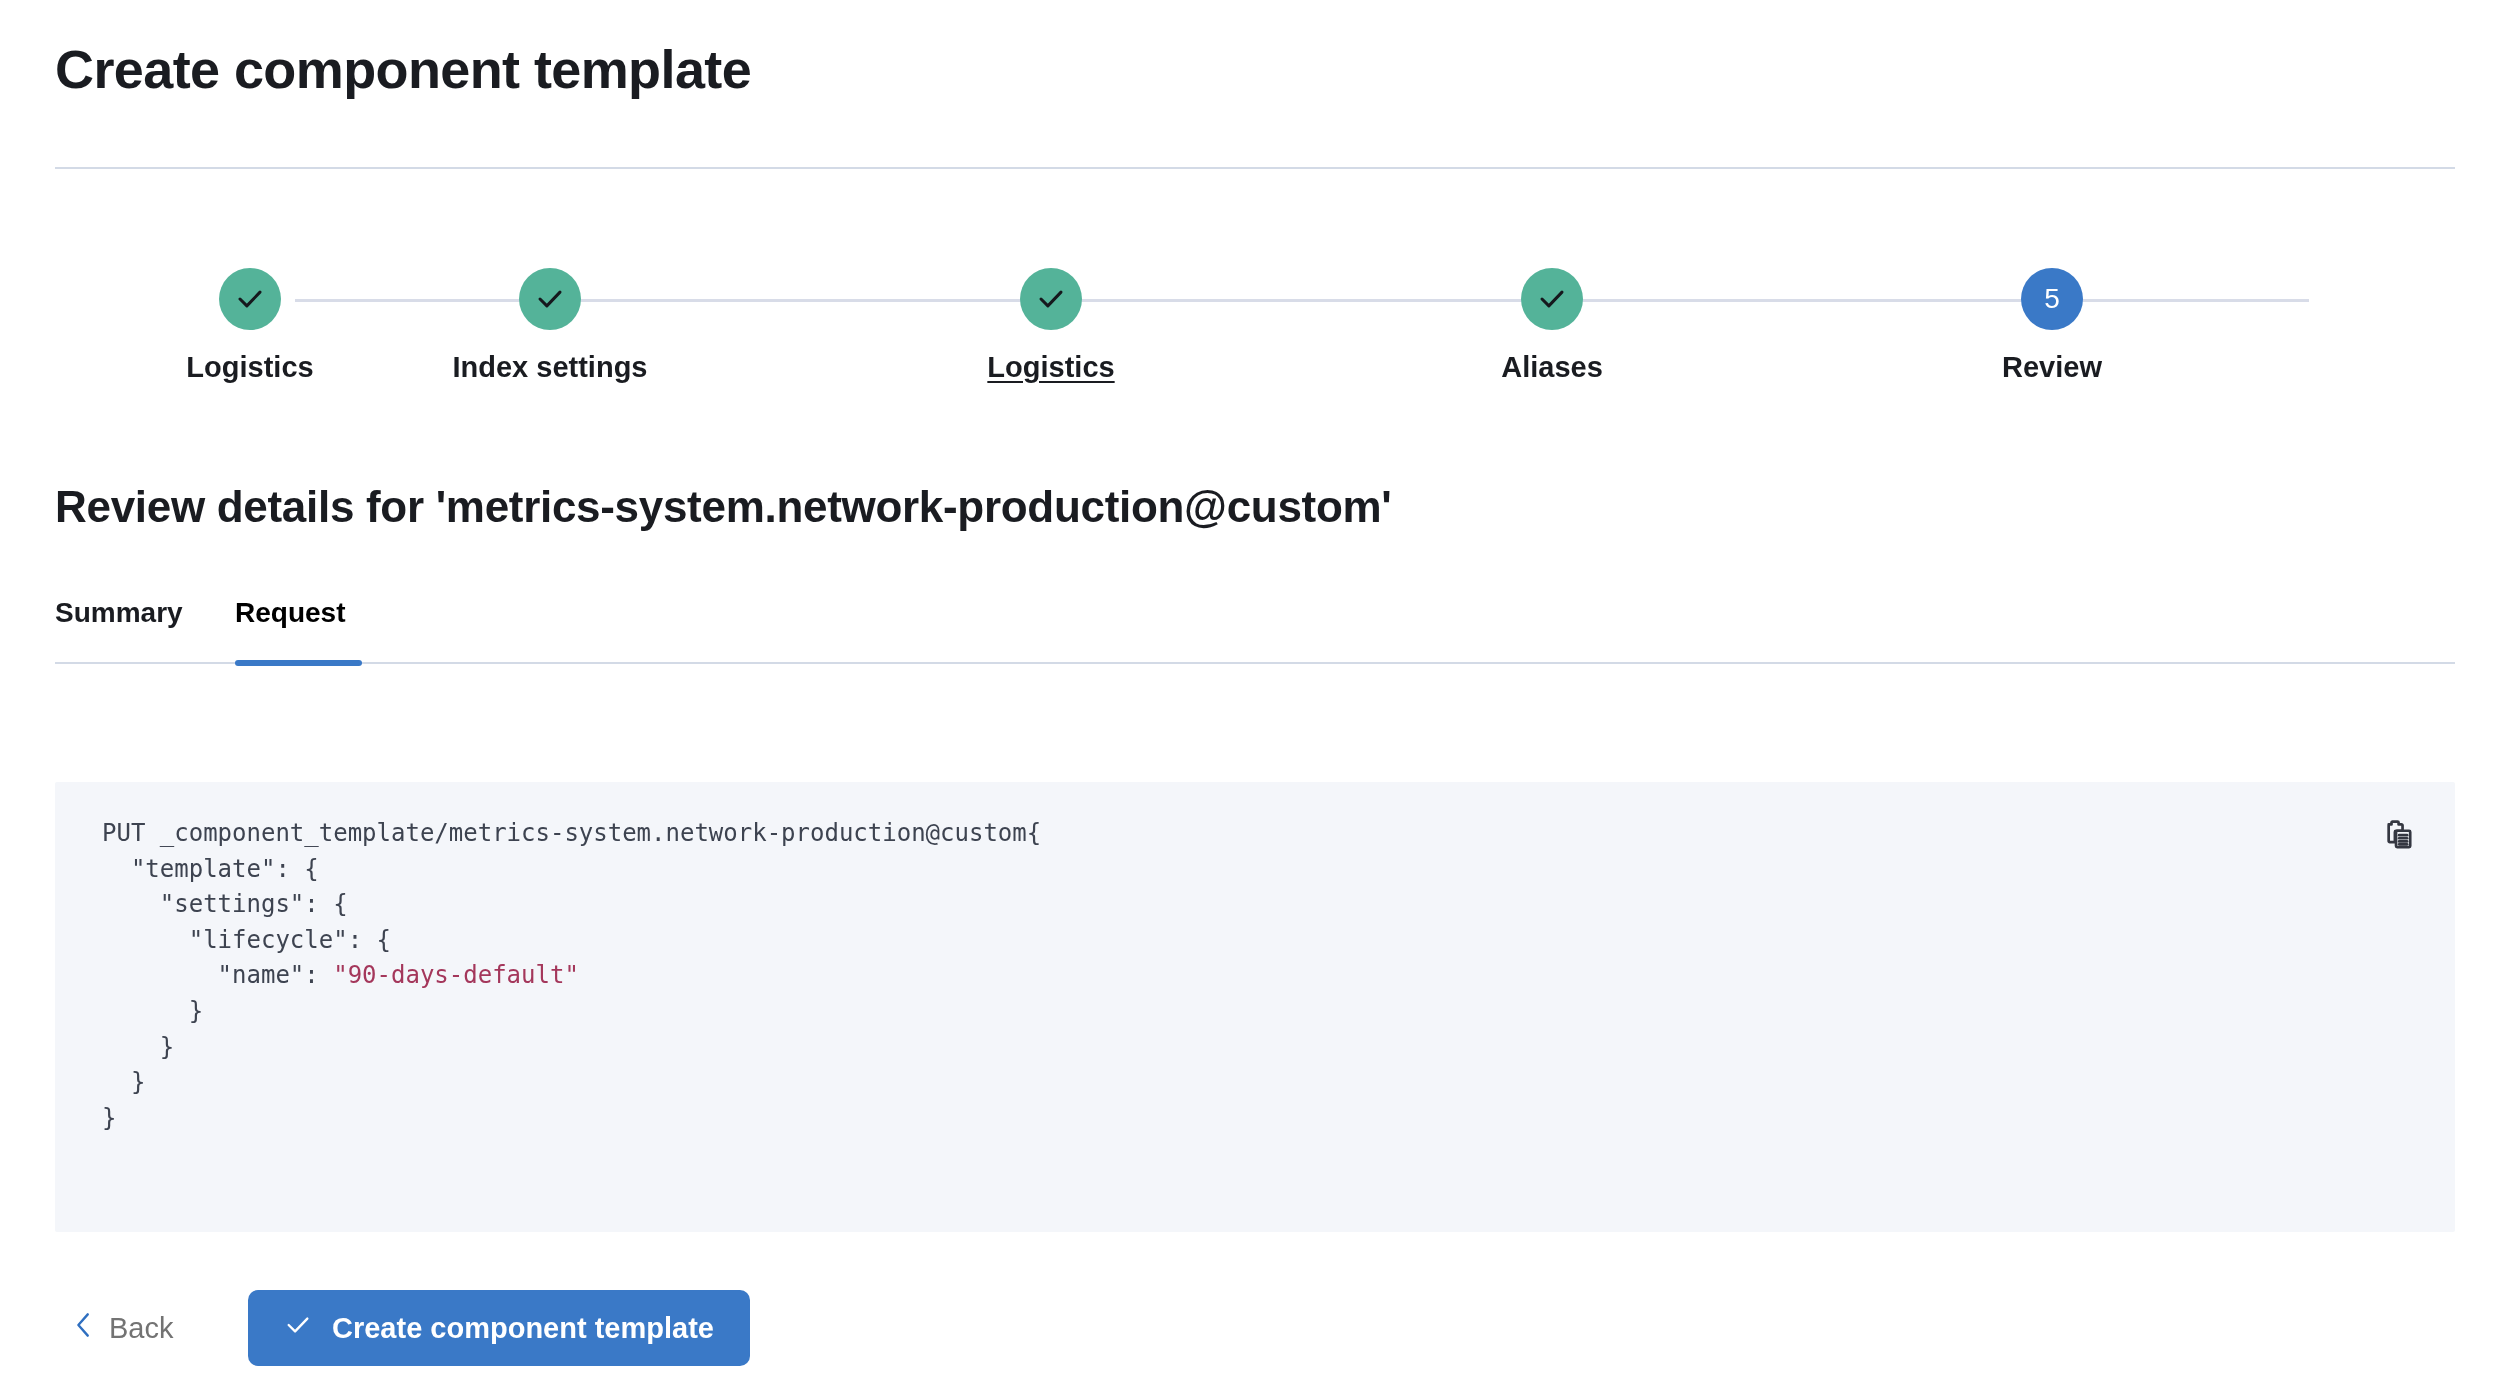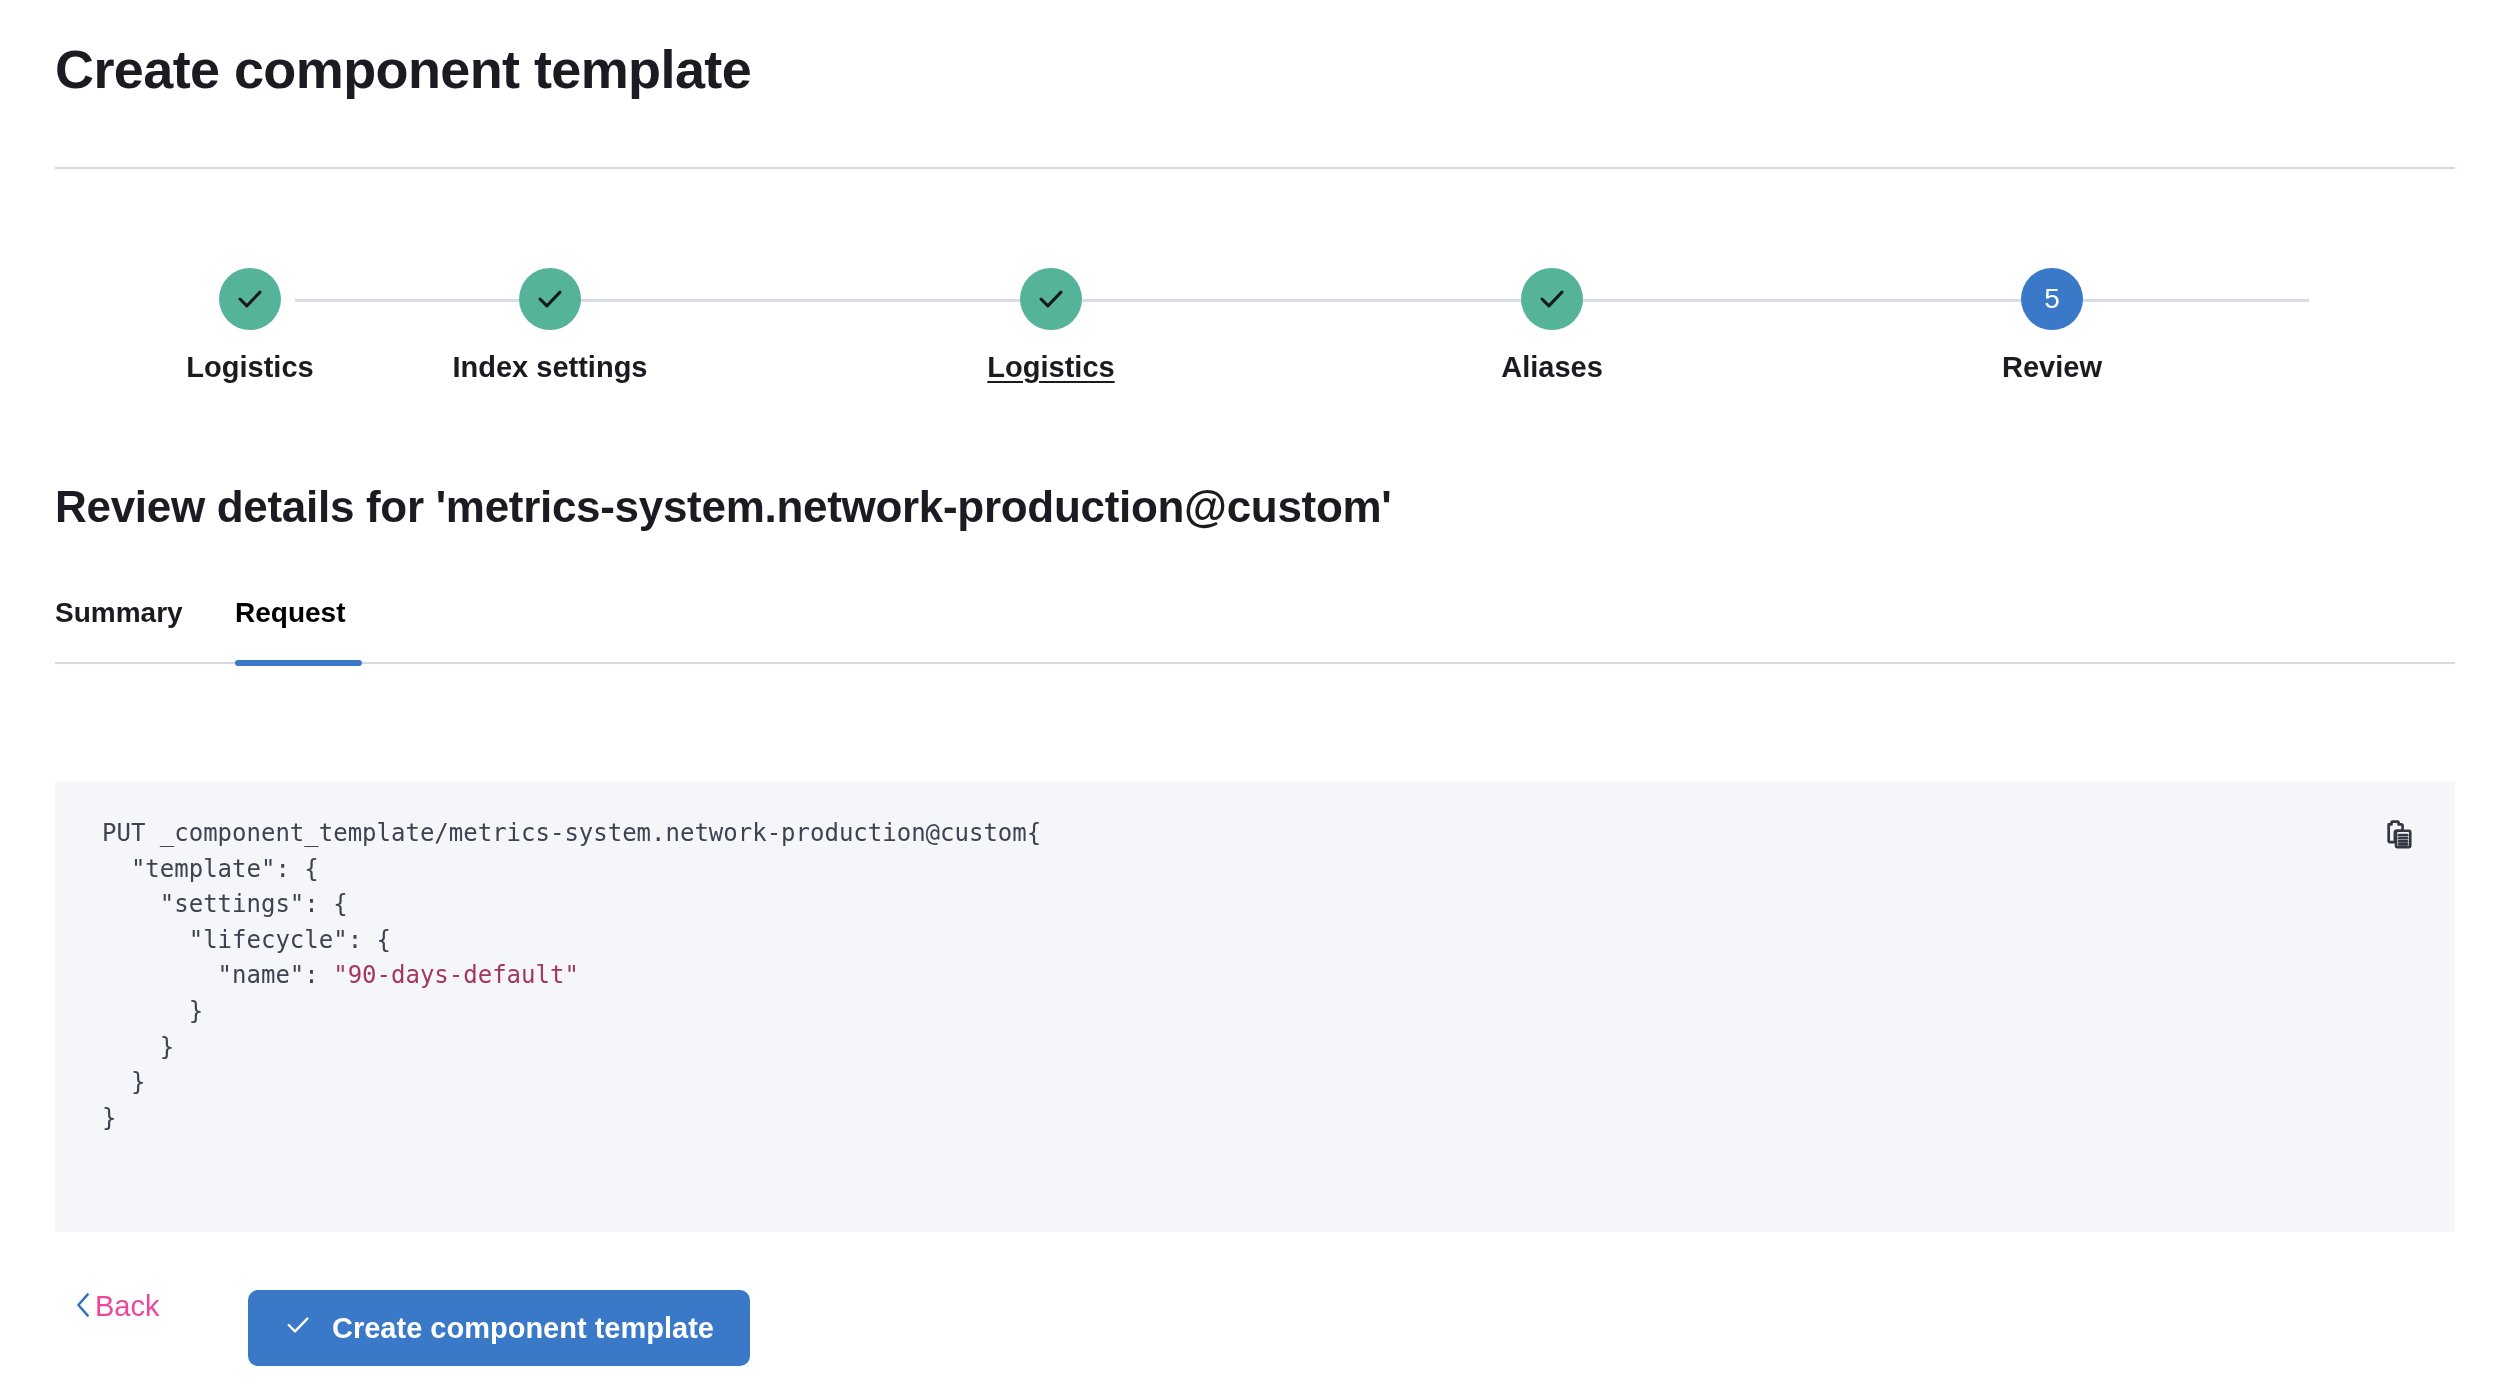--- a/index.html
+++ b/index.html
@@ -220,22 +220,23 @@
     height: 76px;
     width: 2400px;
   }
 
   .back-link {
     position: absolute;
     left: 18px;
     top: 0;
     height: 76px;
     display: flex;
-    align-items: flex-start;
-    color: #ec4899;
+    align-items: center;
+    gap: 14px;
+    color: #737373;
     font-size: 29px;
     font-weight: 400;
     background: transparent;
     border: none;
     cursor: pointer;
     font-family: "Liberation Sans", sans-serif;
     padding: 0;
   }
 
   .primary-btn {

